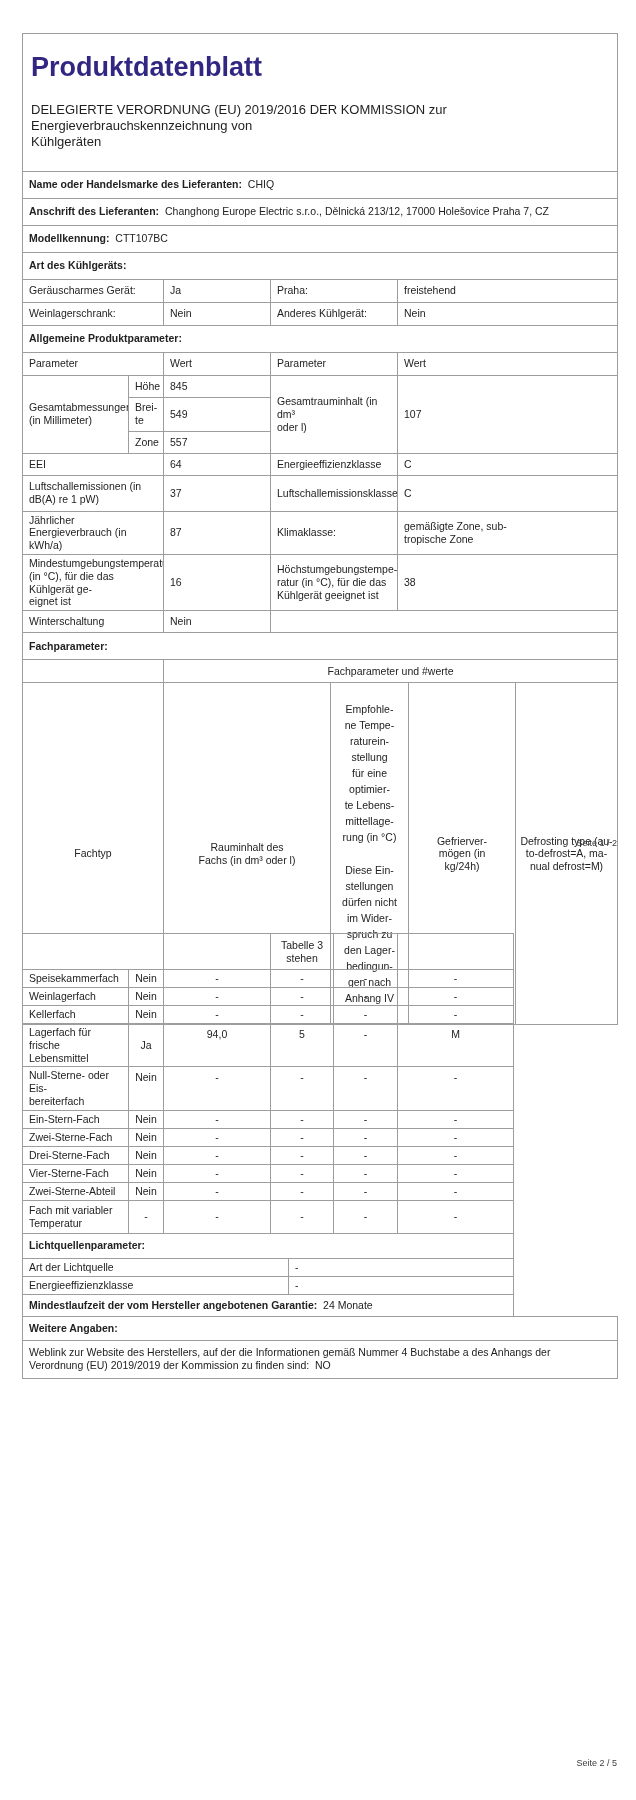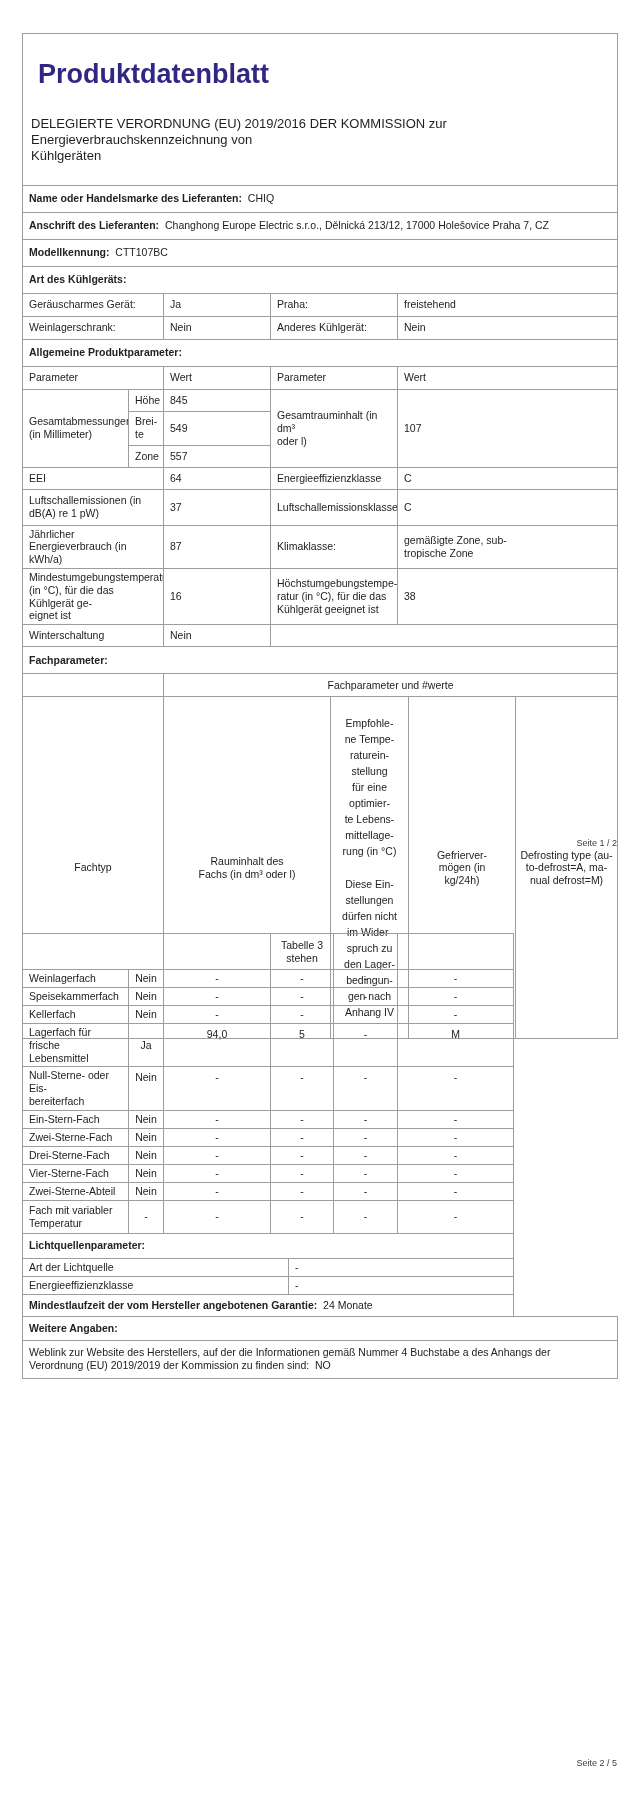--- a/index.html
+++ b/index.html
@@ -18,21 +18,21 @@
     font-size:10.5px;line-height:1.22;
     padding:2px 6px;vertical-align:middle;
     white-space:pre-line;overflow:hidden;
   }
   .joined{margin-top:-1px;}
   .b{font-weight:bold;}
   .ctr{text-align:center;padding:2px 2px;}
   .tight{line-height:16px;}
   .titlecell{padding:6px 8px 8px 8px;}
   h1{
-    margin:7px;font-size:27px;line-height:1.1;font-weight:bold;
+    margin:0;font-size:27px;line-height:1.1;font-weight:bold;
     color:#312783;letter-spacing:0px;
   }
   .subtitle{margin-top:7px;font-size:13px;white-space:pre-line;color:#1f1f1f;}
   .footer{
     position:absolute;right:19px;font-size:9px;color:#3c3c3c;
   }
   #f1{top:838px;}
   #f2{top:1758px;}
   .para2{margin-top:1px;}
 </style>
@@ -214,29 +214,29 @@
     <tbody>
         <tr style="height:36px">
       <td colspan="2"></td>
       <td></td>
       <td class="ctr">Tabelle 3
 stehen</td>
       <td></td>
       <td></td>
     </tr>
     <tr style="height:18px">
+      <td>Speisekammerfach</td>
+      <td class="ctr">Nein</td>
+      <td class="ctr">-</td>
+      <td class="ctr">-</td>
+      <td class="ctr">-</td>
+      <td class="ctr">-</td>
+    </tr>
+    <tr style="height:18px">
       <td>Weinlagerfach</td>
-      <td class="ctr">Nein</td>
-      <td class="ctr">-</td>
-      <td class="ctr">-</td>
-      <td class="ctr">-</td>
-      <td class="ctr">-</td>
-    </tr>
-    <tr style="height:18px">
-      <td>Speisekammerfach</td>
       <td class="ctr">Nein</td>
       <td class="ctr">-</td>
       <td class="ctr">-</td>
       <td class="ctr">-</td>
       <td class="ctr">-</td>
     </tr>
     <tr style="height:18px">
       <td>Kellerfach</td>
       <td class="ctr">Nein</td>
       <td class="ctr">-</td>

